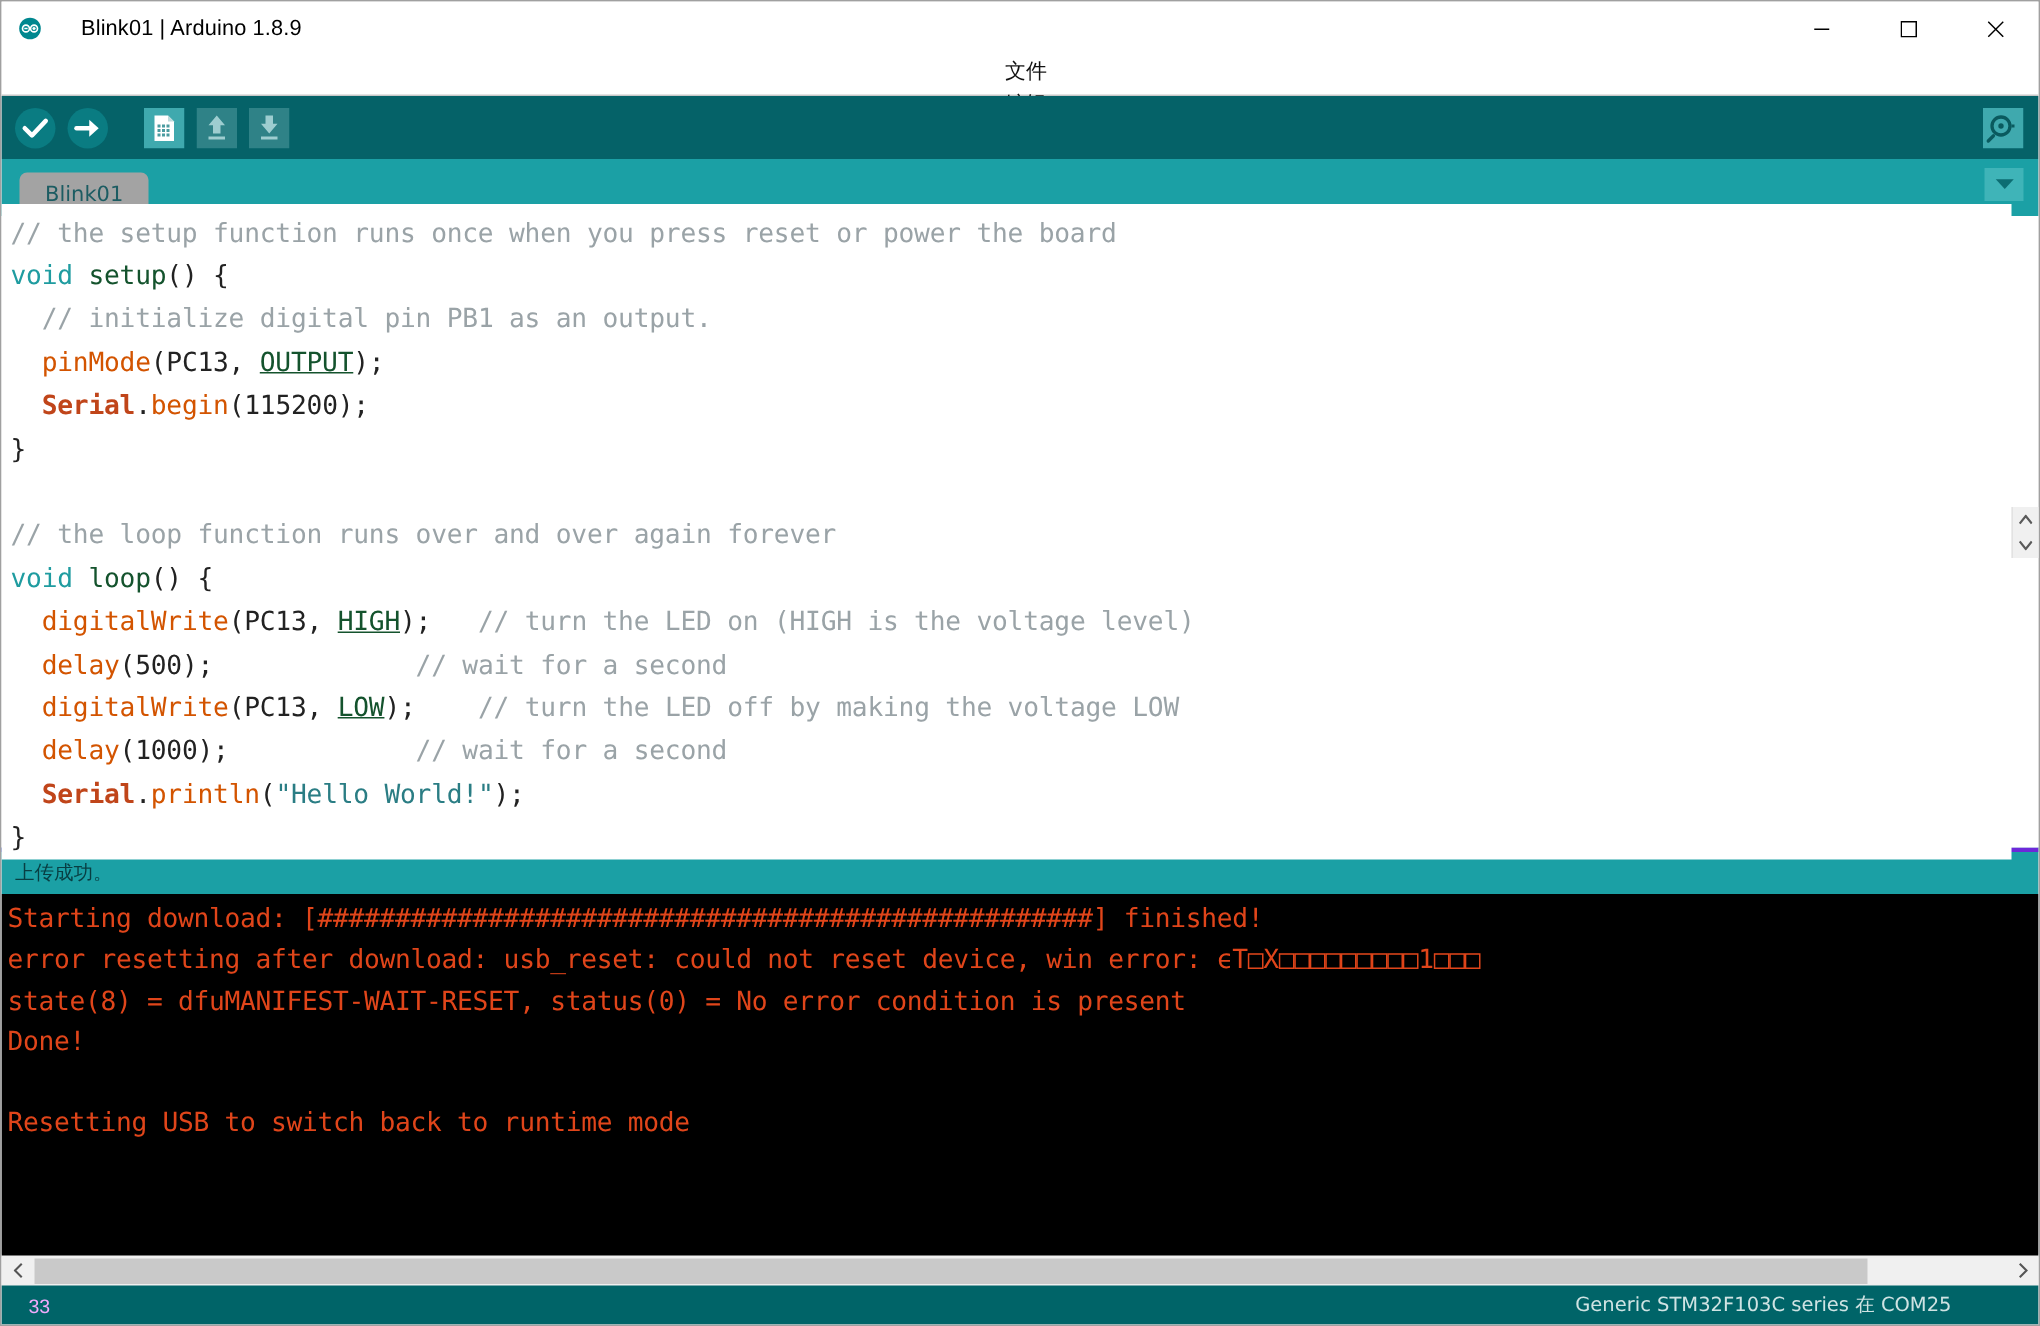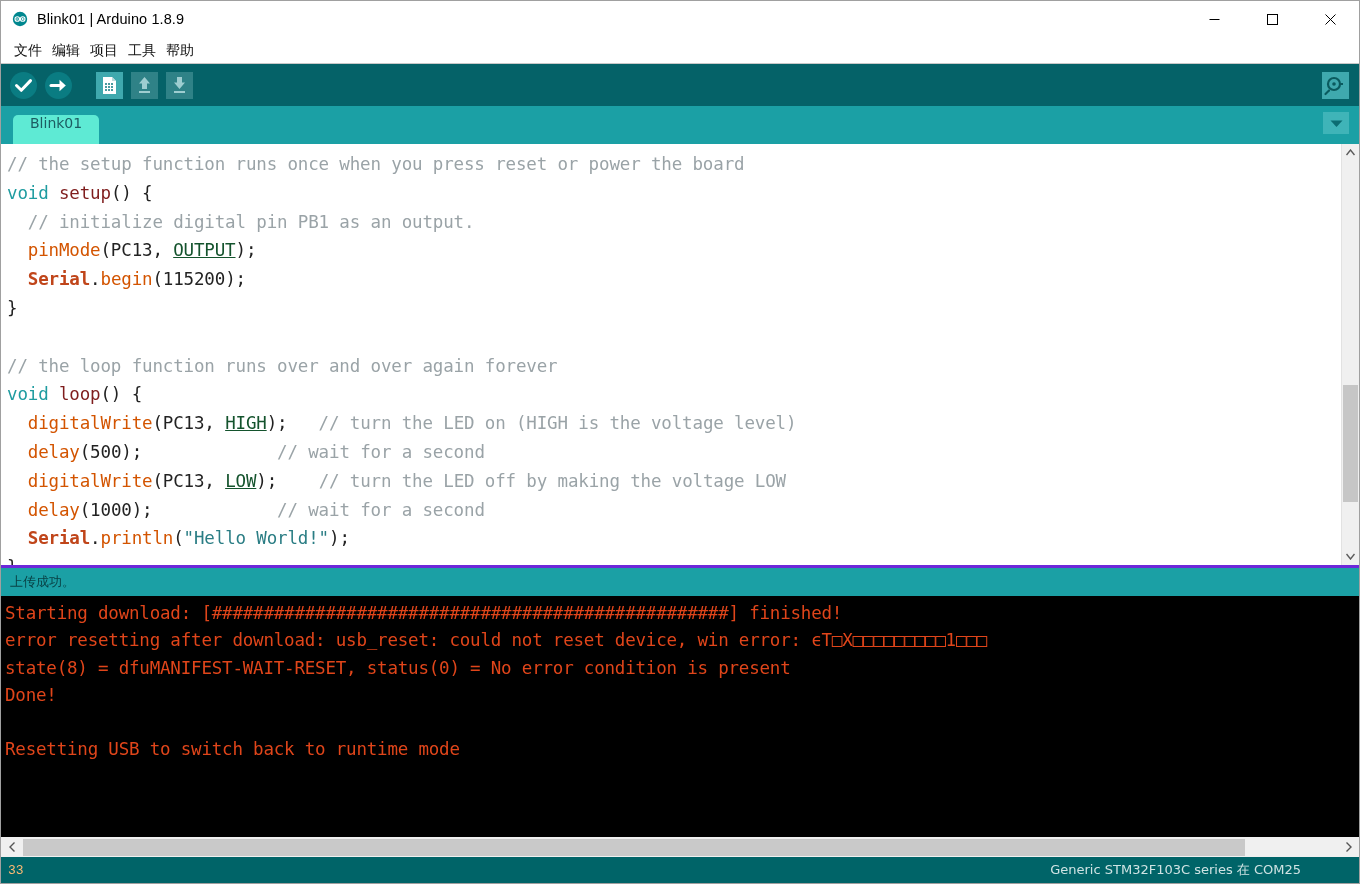--- a/index.html
+++ b/index.html
@@ -32,21 +32,21 @@
     min-height: 36px;
     background: #ffffff;
     display: flex;
     align-items: center;
     position: relative;
   }
   .title-left {
     display: flex;
     align-items: center;
     padding-left: 11px;
-    gap: 9px;
+    gap: 26px;
   }
   .app-logo {
     width: 16px;
     height: 16px;
     display: block;
   }
   .title-text {
     font-size: 14.5px;
     color: #000000;
     letter-spacing: 0.1px;
@@ -74,20 +74,21 @@
 
   
   .menubar {
     height: 26px;
     min-height: 26px;
     background: #ffffff;
     display: flex;
     align-items: center;
     padding-left: 8px;
     border-bottom: 1px solid #c8c8c8;
+    flex-direction: column;
   }
   .menu-item {
     font-size: 14px;
     color: #111111;
     padding: 0 5px;
     line-height: 22px;
     white-space: nowrap;
     font-family: "DejaVu Sans", sans-serif;
   }
 
@@ -132,24 +133,24 @@
     height: 38px;
     min-height: 38px;
     background: #1ba0a5;
     display: flex;
     align-items: flex-end;
     position: relative;
     padding-left: 12px;
   }
   .tab {
     height: 29px;
-    background: #5eead4;
+    background: #a3a3a3;
     border-radius: 5px 5px 0 0;
     display: flex;
-    align-items: flex-start;
+    align-items: center;
     padding: 0 17px;
     font-size: 14px;
     color: #1c5c62;
     font-family: "DejaVu Sans", sans-serif;
     white-space: nowrap;
   }
   .tab-dropdown {
     position: absolute;
     right: 10px;
     top: 6px;
@@ -161,40 +162,41 @@
     justify-content: center;
   }
 
   
   .editor-wrap {
     flex: 1 1 auto;
     display: flex;
     background: #ffffff;
     position: relative;
     min-height: 0;
+    align-items: center;
   }
   .code-area {
     flex: 1 1 auto;
     position: relative;
     overflow: hidden;
     background: #ffffff;
     padding: 6px 0 0 6px;
     box-sizing: border-box;
   }
   .code {
     font-family: "DejaVu Sans Mono", "Liberation Mono", monospace;
     font-size: 17.5px;
     line-height: 28.8px;
     white-space: pre;
     color: #222222;
     letter-spacing: -0.15px;
   }
   .tok-comment { color: #9aa3a7; }
   .tok-keyword { color: #1f9ca0; }
-  .tok-fnname  { color: #7f1d1d; }
+  .tok-fnname  { color: #14532d; }
   .tok-func    { color: #d35400; }
   .tok-const   { color: #14532d; text-decoration: underline; }
   .tok-class   { color: #c0451a; font-weight: bold; }
   .tok-string  { color: #2a7d84; }
   .tok-plain   { color: #222222; }
 
   
   .vscroll {
     width: 17px;
     min-width: 17px;
@@ -299,23 +301,23 @@
   .statusbar {
     height: 26px;
     min-height: 26px;
     background: #006468;
     display: flex;
     align-items: center;
     position: relative;
   }
   .line-number {
     font-size: 13px;
-    color: #fdba74;
-    padding-left: 7px;
-    font-family: Liberation Mono, monospace;
+    color: #f0abfc;
+    padding-left: 18px;
+    font-family: Liberation Sans, sans-serif;
   }
   .board-status {
     position: absolute;
     right: 58px;
     top: 50%;
     transform: translateY(-50%);
     font-size: 13px;
     color: #cfe3e3;
     white-space: nowrap;
     font-family: "DejaVu Sans", sans-serif;

